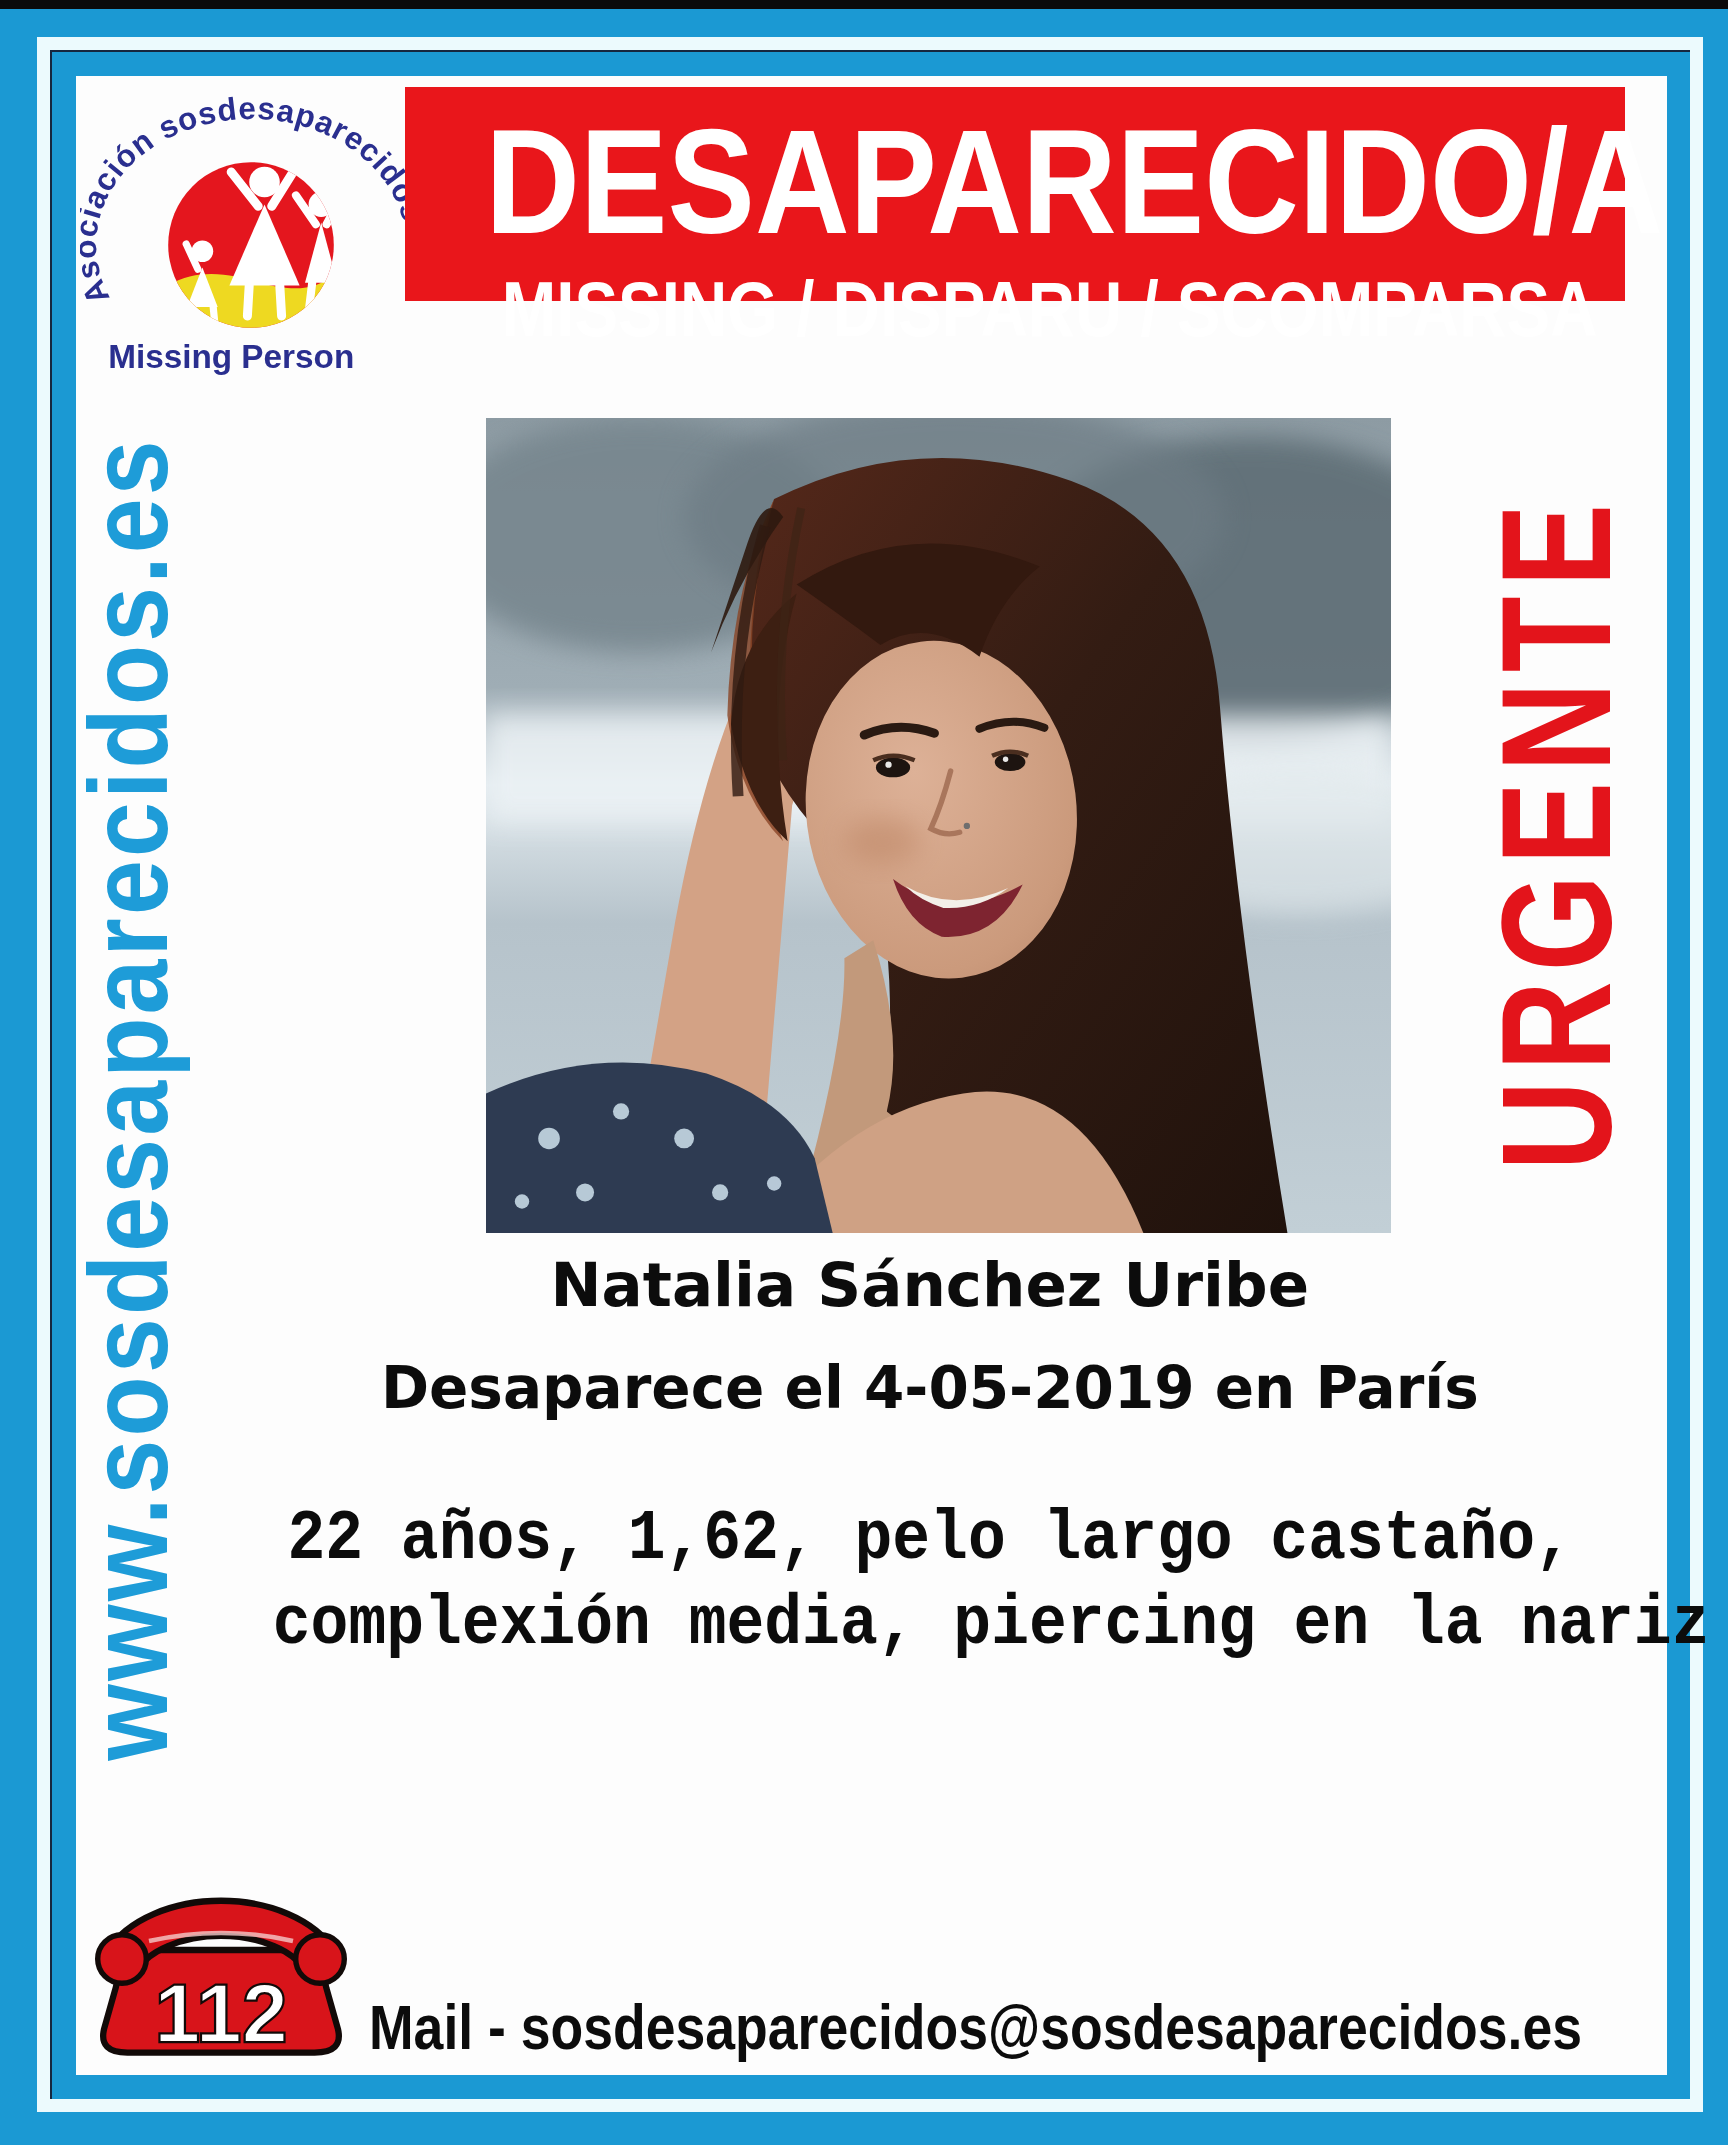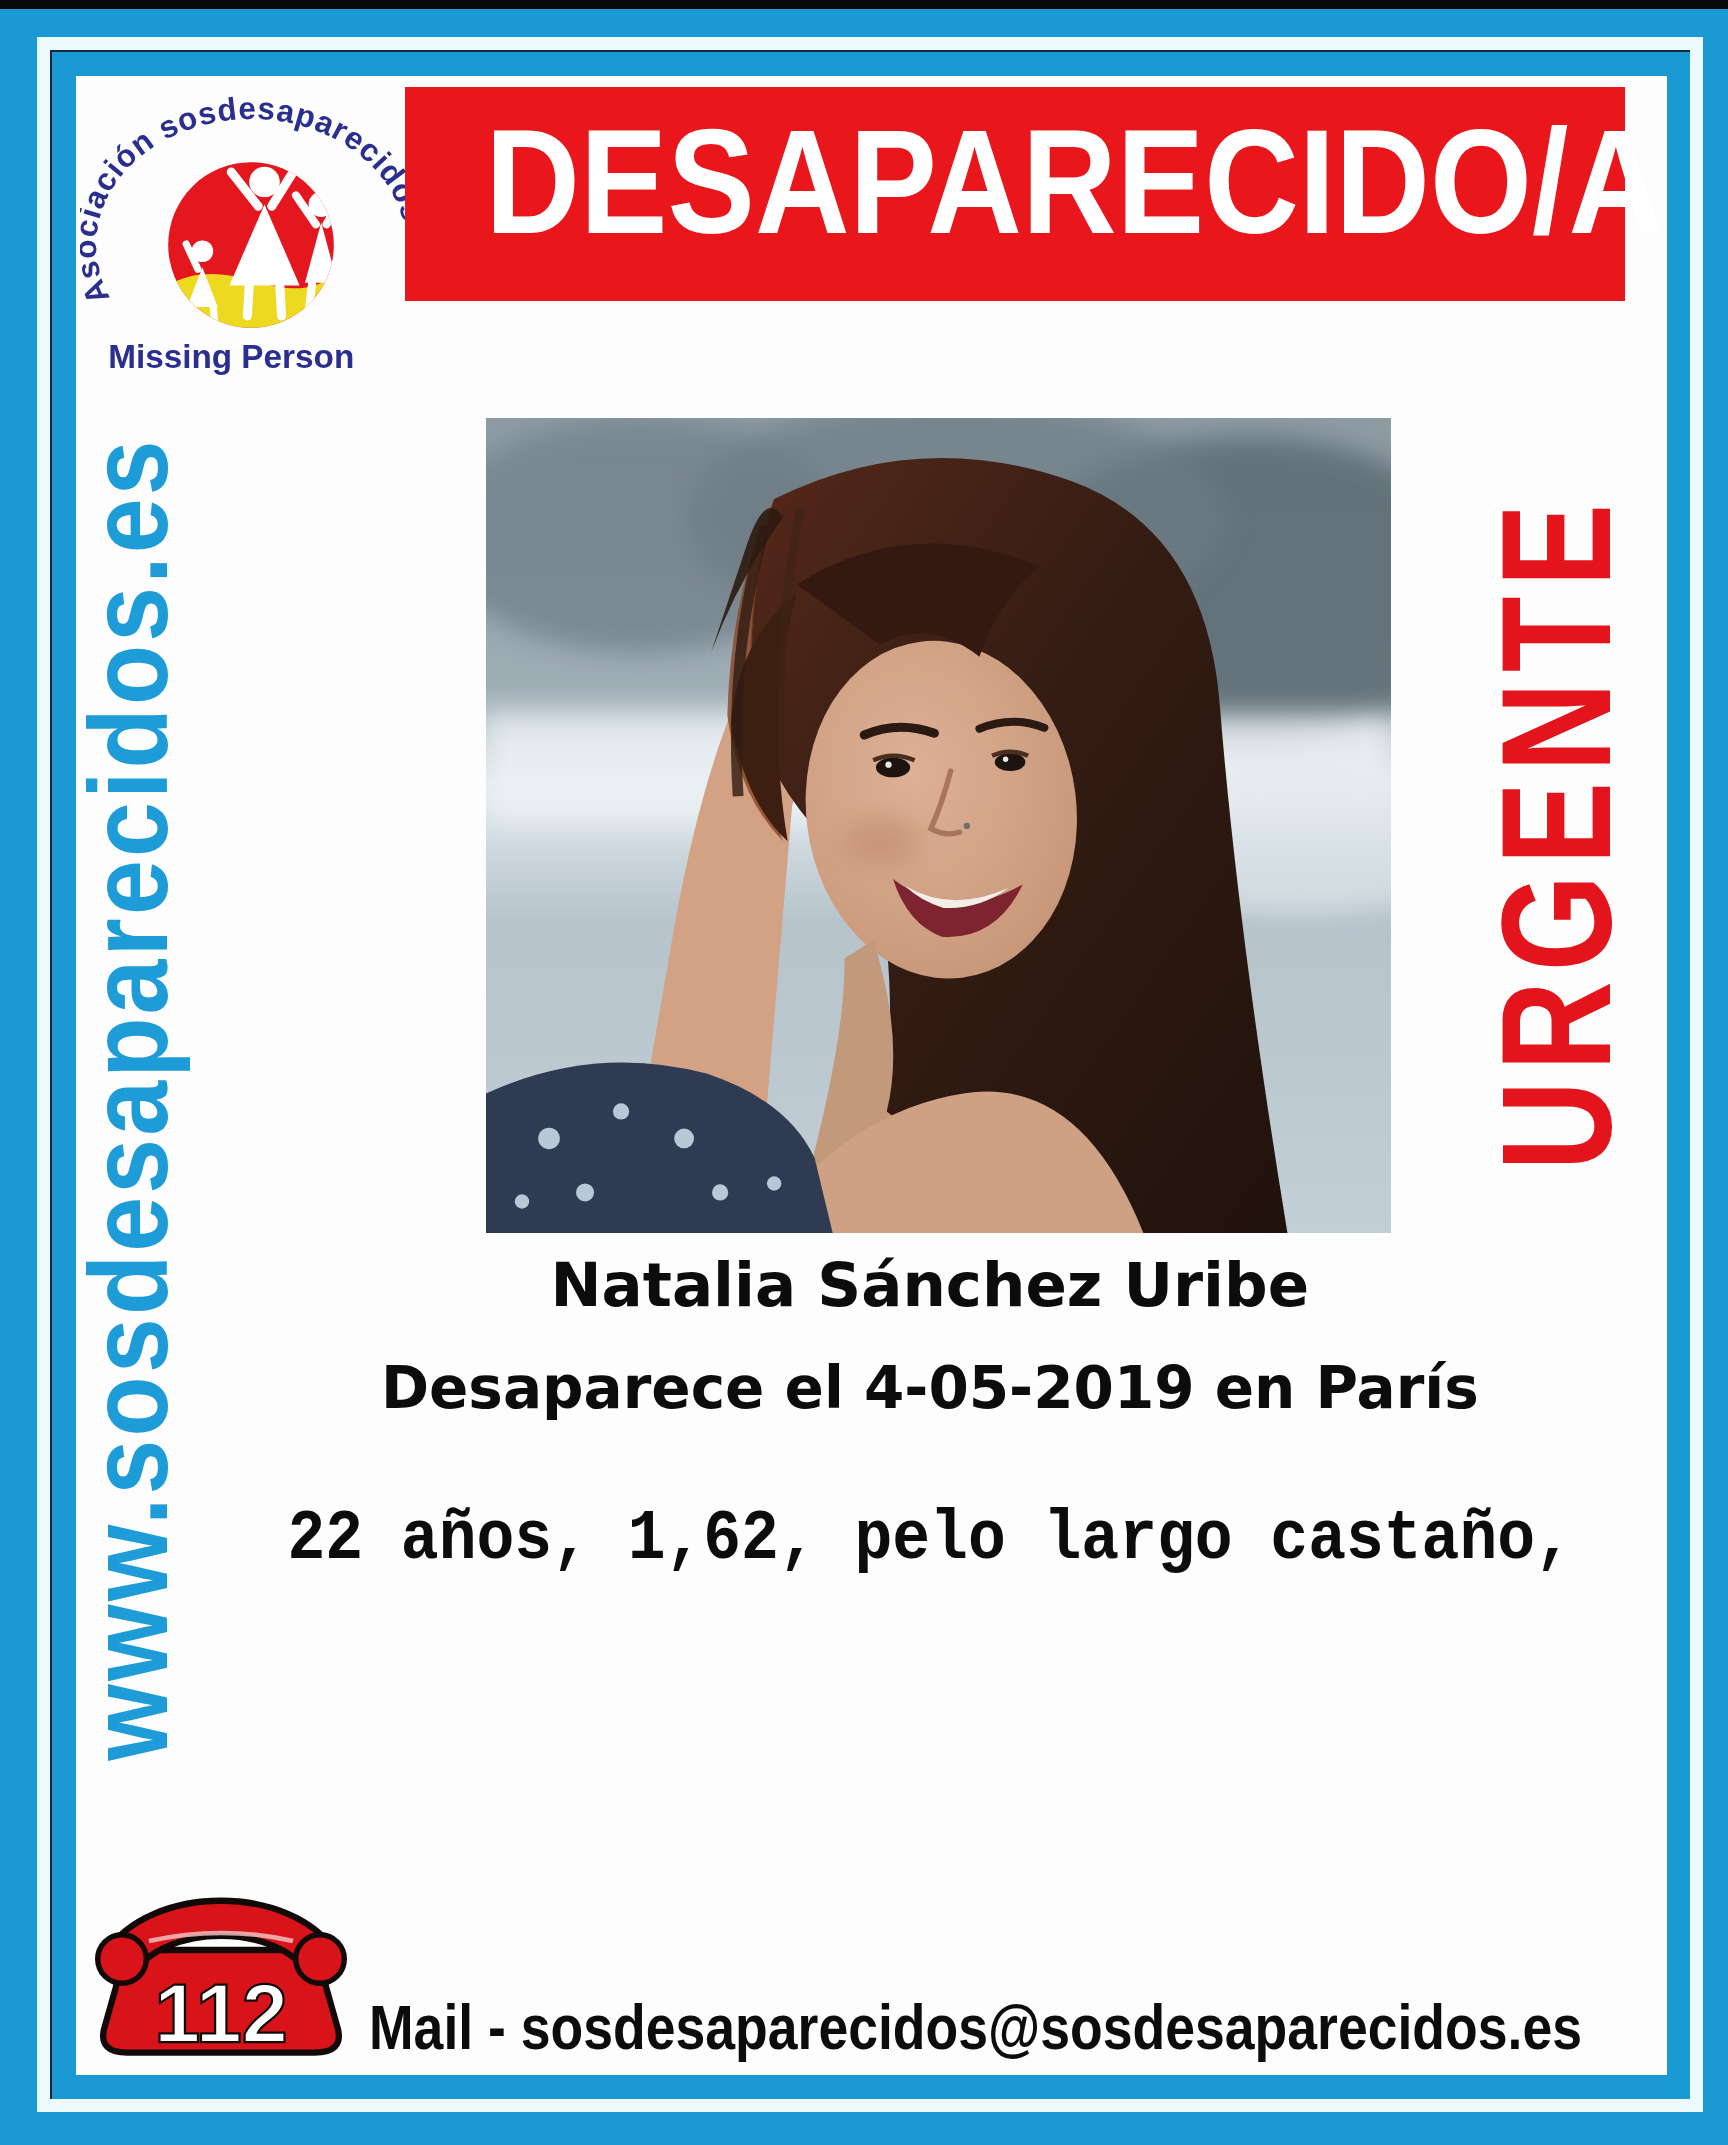--- a/index.html
+++ b/index.html
@@ -100,20 +100,23 @@
             </g>
             <text font-size="35" font-weight="bold" fill="#2a2f8f" letter-spacing="1" font-family="Liberation Sans, sans-serif">
               <textPath href="#arcPath" startOffset="0">Asociación sosdesaparecidos</textPath>
             </text>
             <text x="168" y="310" font-size="37" font-weight="bold" fill="#2a2f8f" text-anchor="middle" font-family="Liberation Sans, sans-serif">Missing Person</text>
           </svg>
 
           <div class="banner">
             <div class="title">
               <span class="sx88">DESAPARECIDO/A</span>
+            </div>
+            <div class="subtitle">
+              <span class="sx85">MISSING / DISPARU / SCOMPARSA</span>
             </div>
           </div>
 
           <div class="vert vert-web">
             <span class="sx88i">www.sosdesaparecidos.es</span>
           </div>
 
           <div class="vert vert-urg">
             <span class="sx80i">URGENTE</span>
           </div>
@@ -198,20 +201,23 @@
 
             <path d="M310,120 Q270,260 280,420" stroke="#2f1a12" stroke-width="12" fill="none" opacity="0.8"></path>
             <path d="M350,100 Q320,240 330,380" stroke="#3d2315" stroke-width="9" fill="none" opacity="0.7"></path>
           </svg>
 
           <div class="line name">Natalia Sánchez Uribe</div>
           <div class="line date">Desaparece el 4-05-2019 en París</div>
           <div class="line desc1">
             <span class="sx90">22 años, 1,62, pelo largo castaño,</span>
           </div>
+          <div class="line desc2">
+            <span class="sx90">complexión media, piercing en la nariz</span>
+          </div>
 
           <svg class="phone-icon" viewBox="0 0 300 200">
             <path d="M62,80 C44,80 39,94 33,122 L20,168 Q14,194 46,194 L254,194 Q286,194 280,168 L267,122 C261,94 256,80 238,80 Z" fill="#d8141a" stroke="#120a08" stroke-width="7"></path>
             <path d="M40,92 A 118 74 0 0 1 260,92" stroke="#120a08" stroke-width="46" fill="none" stroke-linecap="round"></path>
             <path d="M40,92 A 118 74 0 0 1 260,92" stroke="#d8141a" stroke-width="32" fill="none" stroke-linecap="round"></path>
             <circle cx="40" cy="90" r="27" fill="#d8141a" stroke="#120a08" stroke-width="6"></circle>
             <circle cx="260" cy="90" r="27" fill="#d8141a" stroke="#120a08" stroke-width="6"></circle>
             <path d="M70,70 Q150,52 230,70" stroke="#f5c9c9" stroke-width="5" fill="none" opacity="0.8"></path>
             <text x="150" y="182" text-anchor="middle" font-size="92" font-weight="bold" fill="#ffffff" stroke="#120a08" stroke-width="2.5" font-family="Liberation Sans, sans-serif">112</text>
           </svg>

